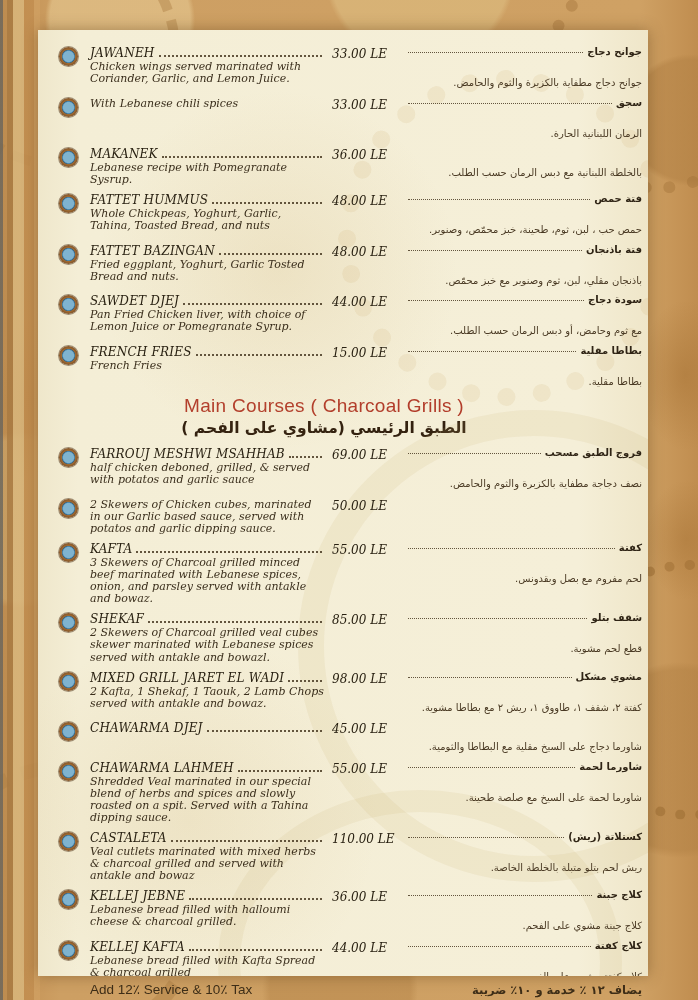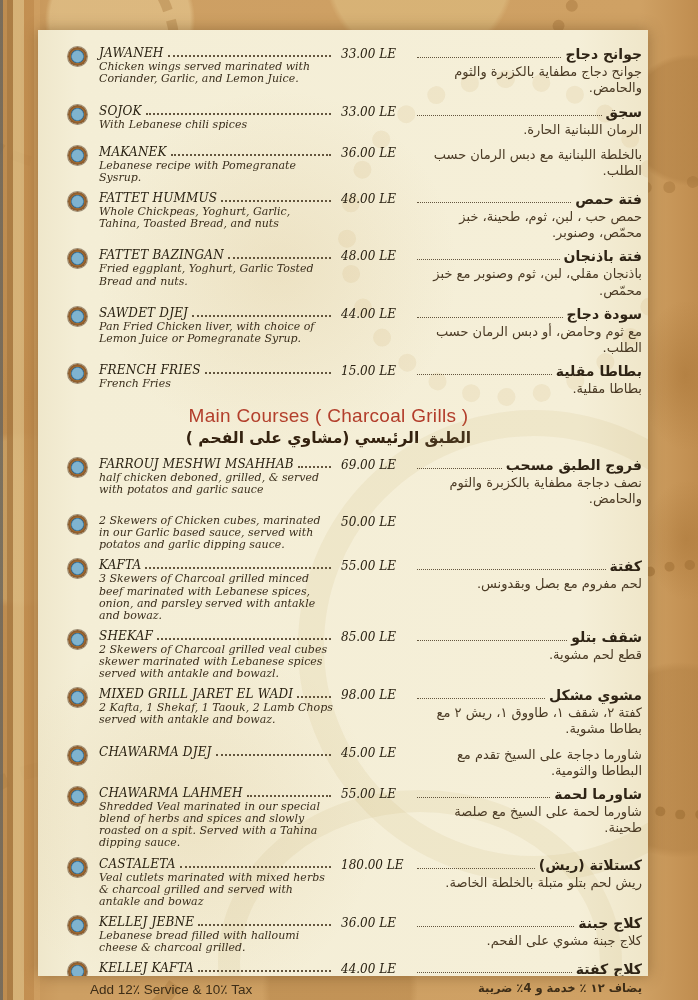--- a/index.html
+++ b/index.html
@@ -26,21 +26,21 @@
   .orn.blob3{left:0px;top:320px;width:60px;height:160px;background:radial-gradient(closest-side,rgba(168,116,54,.5),rgba(168,116,54,0));}
 
   .spine{position:absolute;left:0;top:0;width:40px;height:1000px;
     background:linear-gradient(90deg,#6d675c 0 3px,#b6895066 3px 7px,#a87a42 7px 13px,#d9b77d 13px 24px,#c28e50 24px 34px,#cf9f61 34px 40px);
     opacity:.85;}
 
   .menu-page{
     position:absolute;left:38px;top:30px;width:610px;height:946px;
     background:linear-gradient(90deg,#efe7cb 0,#f4eed6 40px,#f5efd8 540px,#efe6c9 610px);
     box-shadow:0 0 14px rgba(90,60,20,.45);
-    padding:16px 6px 0 17px;box-sizing:border-box;overflow:hidden;
+    padding:16px 6px 0 8px;box-sizing:border-box;overflow:hidden;
   }
   .wm{position:absolute;border-radius:50%;pointer-events:none;}
   .wm.w1{left:60px;top:60px;width:360px;height:360px;background:radial-gradient(closest-side,rgba(201,169,104,.18),rgba(201,169,104,0));}
   .wm.w2{left:260px;top:380px;width:420px;height:420px;border:26px solid rgba(201,169,104,.12);}
   .wm.w3{left:-40px;top:600px;width:380px;height:380px;background:radial-gradient(closest-side,rgba(201,169,104,.16),rgba(201,169,104,0));}
   .wm.w4{left:300px;top:40px;width:300px;height:300px;border:18px dotted rgba(201,169,104,.14);}
   .wm.w5{left:180px;top:760px;width:360px;height:300px;border:22px solid rgba(201,169,104,.12);}
 
   .items-block{position:relative;}
   .item{display:flex;margin-bottom:7px;}
@@ -49,29 +49,29 @@
     background:radial-gradient(circle,#7fb3cf 0 38%,#4d87a8 45%,#3c5d78 48%,#9c6a33 52%,#7a4a22 78%,#5e3716 100%);
     box-shadow:0 0 0 1px rgba(70,42,15,.5);}
   .en-cell{width:234px;flex:none;}
   .name-row{display:flex;align-items:flex-end;}
   .en-name{font-style:italic;font-size:12px;color:#292112;letter-spacing:.2px;white-space:nowrap;}
   .leader{flex:1;min-width:10px;border-bottom:2px dotted #4a3b24;margin:0 2px 3px 4px;opacity:.85;}
   .en-desc{font-style:italic;font-size:11px;line-height:1.1;color:#3a2e1c;margin-top:1px;}
   .price-cell{width:82px;flex:none;font-style:italic;font-size:12px;color:#292112;padding-top:1px;text-align:left;padding-left:8px;box-sizing:border-box;white-space:nowrap;}
   .ar-cell{flex:1;direction:rtl;font-family:"DejaVu Sans", sans-serif;}
   .ar-name-row{display:flex;align-items:flex-end;}
-  .ar-name{font-weight:bold;font-size:14px;color:#2f2415;white-space:nowrap;}
+  .ar-name{font-weight:bold;font-size:10px;color:#2f2415;white-space:nowrap;}
   .ar-cell .leader{margin:0 4px 4px 2px;border-bottom-width:1.5px;}
-  .ar-desc{font-size:13px;line-height:1.25;color:#4a3a24;margin-top:2px;}
+  .ar-desc{font-size:10px;line-height:1.25;color:#4a3a24;margin-top:20px;}
 
   .section-header{text-align:center;margin:4px 40px 10px 0;}
   .section-title-en{font-family:"Liberation Sans", sans-serif;font-size:19px;color:#b23c2a;letter-spacing:.3px;}
   .section-title-ar{font-family:"DejaVu Sans", sans-serif;font-weight:bold;font-size:15.5px;color:#33210f;margin-top:2px;direction:rtl;}
 
-  .footer-row{position:absolute;left:90px;right:56px;bottom:3px;display:flex;justify-content:space-between;gap:46px;}
+  .footer-row{position:absolute;left:90px;right:56px;bottom:3px;display:flex;justify-content:space-between;align-items:flex-end;gap:46px;}
   .footer-en{font-family:"Liberation Sans", sans-serif;font-size:13.5px;color:#3d2d17;}
   .footer-ar{font-family:"DejaVu Sans", sans-serif;font-size:11.5px;font-weight:bold;color:#3d2d17;direction:rtl;}
 </style>
 </head>
 <body>
 
 <div class="screen">
   <div class="orn ring1"></div>
   <div class="orn ring2"></div>
   <div class="orn ring3"></div>
@@ -103,24 +103,20 @@
             <div class="ar-name-row">
               <span class="ar-name">جوانح دجاج</span>
               <span class="leader"></span>
             </div>
             <div class="ar-desc">جوانح دجاج مطفاية بالكزبرة والثوم والحامض.</div>
           </div>
         </div>
         <div class="item">
           <div class="icon-cell"><span class="medallion"></span></div>
           <div class="en-cell">
-            <div class="name-row">
-              <span class="en-name">SOJOK</span>
-              <span class="leader"></span>
-            </div>
             <div class="en-desc">With Lebanese chili spices</div>
           </div>
           <div class="price-cell">33.00  LE</div>
           <div class="ar-cell">
             <div class="ar-name-row">
               <span class="ar-name">سجق</span>
               <span class="leader"></span>
             </div>
             <div class="ar-desc">الرمان اللبنانية الحارة.</div>
           </div>
@@ -301,21 +297,21 @@
         <div class="item">
           <div class="icon-cell"><span class="medallion"></span></div>
           <div class="en-cell">
             <div class="name-row">
               <span class="en-name">CHAWARMA DJEJ</span>
               <span class="leader"></span>
             </div>
           </div>
           <div class="price-cell">45.00  LE</div>
           <div class="ar-cell">
-            <div class="ar-desc">شاورما دجاجة على السيخ  تقدم مع البطاطا والثومية.</div>
+            <div class="ar-desc">شاورما دجاج على السيخ  مقلية مع البطاطا والثومية.</div>
           </div>
         </div>
         <div class="item">
           <div class="icon-cell"><span class="medallion"></span></div>
           <div class="en-cell">
             <div class="name-row">
               <span class="en-name">CHAWARMA LAHMEH</span>
               <span class="leader"></span>
             </div>
             <div class="en-desc">Shredded Veal marinated in our special blend of herbs and spices and slowly roasted on a spit. Served with a Tahina dipping sauce.</div>
@@ -331,21 +327,21 @@
         </div>
         <div class="item">
           <div class="icon-cell"><span class="medallion"></span></div>
           <div class="en-cell">
             <div class="name-row">
               <span class="en-name">CASTALETA</span>
               <span class="leader"></span>
             </div>
             <div class="en-desc">Veal cutlets marinated with mixed herbs &amp; charcoal grilled and  served with antakle and bowaz</div>
           </div>
-          <div class="price-cell">180.00  LE</div>
+          <div class="price-cell">110.00  LE</div>
           <div class="ar-cell">
             <div class="ar-name-row">
               <span class="ar-name">كستلاتة (ريش)</span>
               <span class="leader"></span>
             </div>
             <div class="ar-desc">ريش لحم بتلو متبلة بالخلطة الخاصة.</div>
           </div>
         </div>
         <div class="item">
           <div class="icon-cell"><span class="medallion"></span></div>
@@ -381,15 +377,15 @@
               <span class="leader"></span>
             </div>
             <div class="ar-desc">كلاج كفتة مشوي على الفحم.</div>
           </div>
         </div>
       </div>
   </div>
 
   <div class="footer-row">
     <span class="footer-en">Add 12٪ Service &amp; 10٪ Tax</span>
-    <span class="footer-ar">يضاف ١٢ ٪ خدمة و 4٪ ضريبة</span>
+    <span class="footer-ar">يضاف ١٢ ٪ خدمة و ١٠٪ ضريبة</span>
   </div>
 </div>
 
 </body></html>

